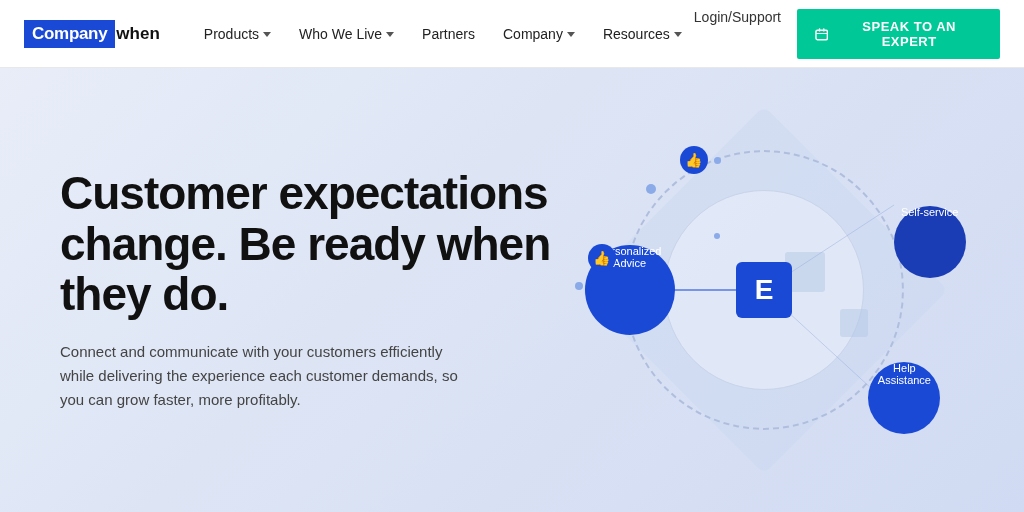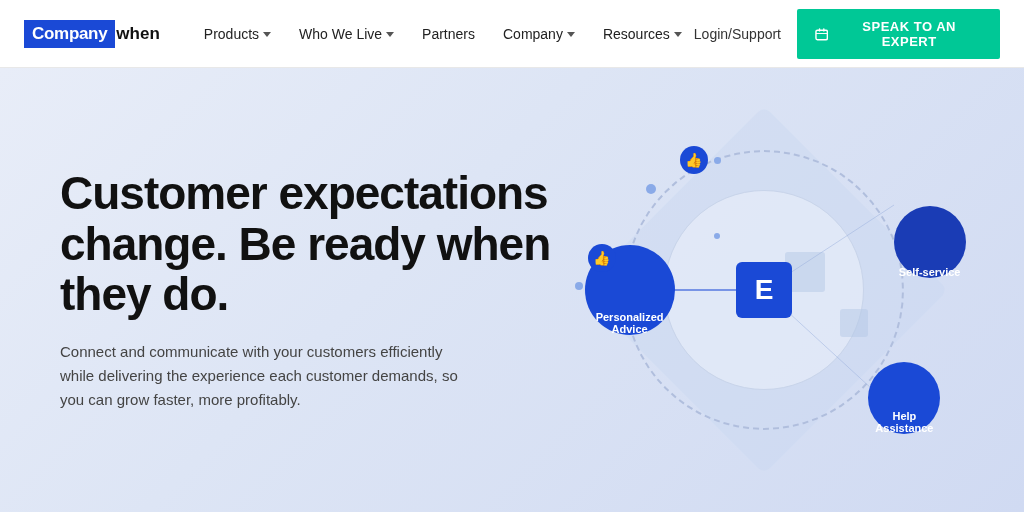--- a/index.html
+++ b/index.html
@@ -56,21 +56,20 @@
       display: inline-block;
       width: 0;
       height: 0;
       border-left: 4px solid transparent;
       border-right: 4px solid transparent;
       border-top: 5px solid #555;
       margin-top: 1px;
     }
     .nav-right {
       display: flex;
-      align-items: center;
       gap: 16px;
       margin-left: auto;
     }
     .login-link {
       font-size: 14px;
       color: #333;
       cursor: pointer;
       font-weight: 500;
     }
     .speak-btn {
@@ -189,25 +188,25 @@
       font-weight: 900;
       color: #fff;
       z-index: 5;
     }
 
     
     .node {
       position: absolute;
       border-radius: 50%;
       display: flex;
-      align-items: flex-end;
+      align-items: flex-start;
       justify-content: center;
       text-align: center;
       font-size: 12px;
-      font-weight: 700;
+      font-weight: 400;
       color: #fff;
       z-index: 5;
     }
 
     .node-personalized {
       width: 90px;
       height: 90px;
       background: #1a49d6;
       top: 50%;
       left: 18%;

